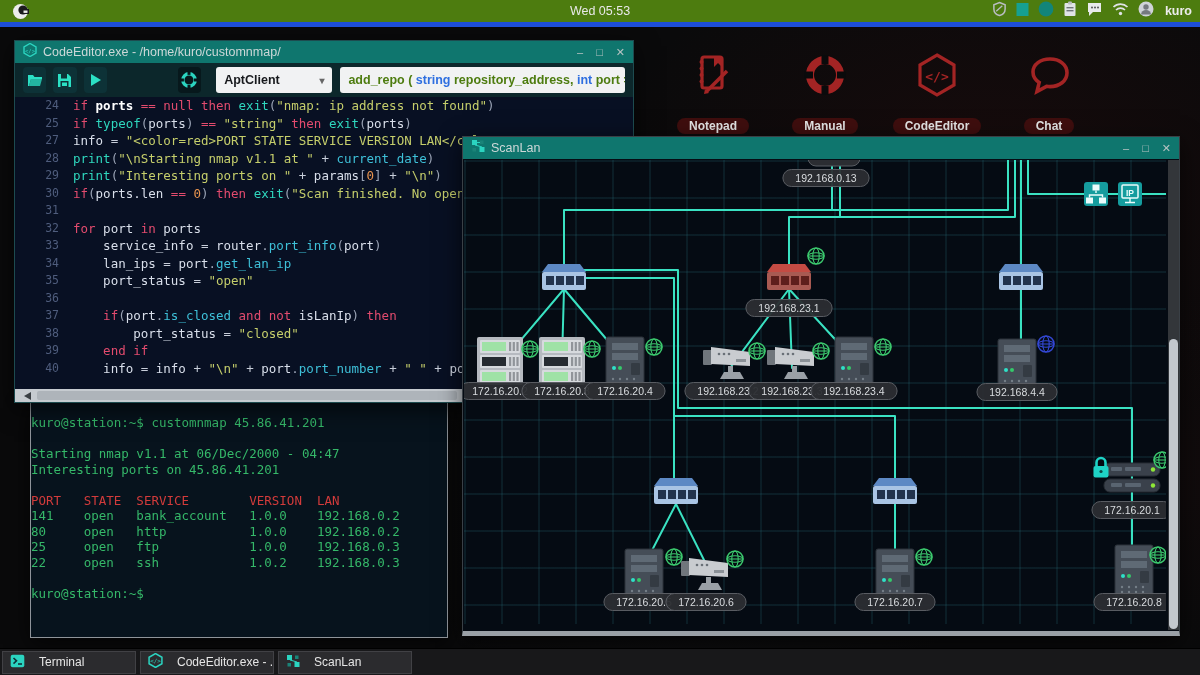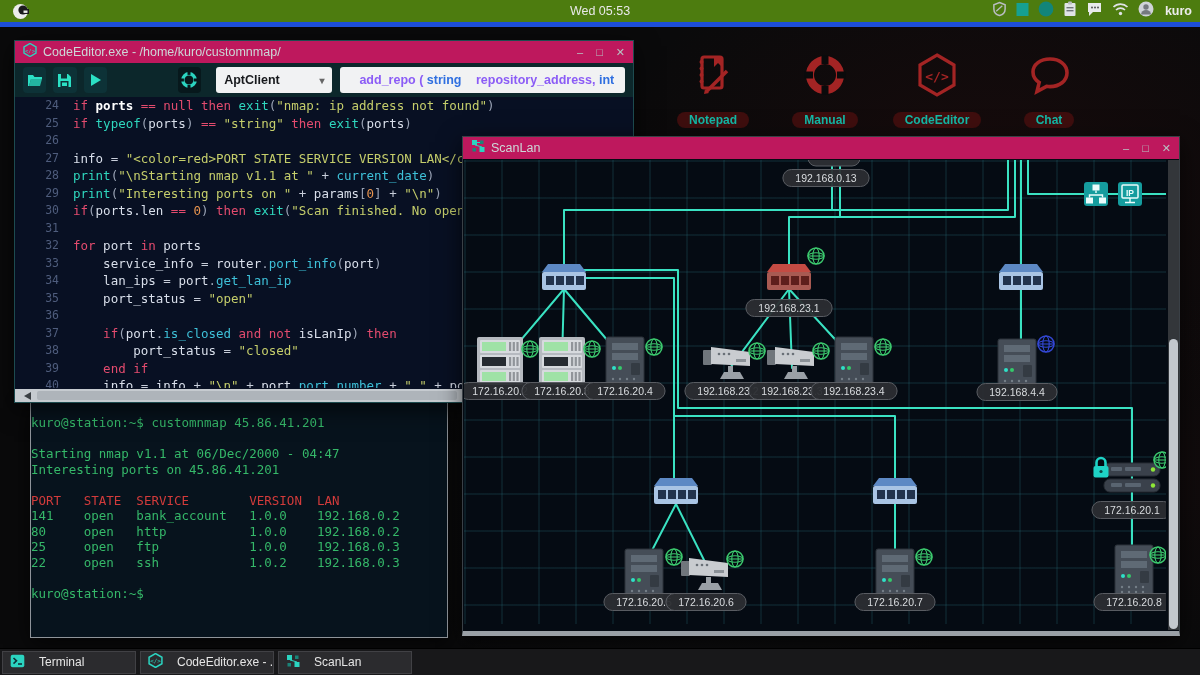--- a/index.html
+++ b/index.html
@@ -13,37 +13,37 @@
       #0a0a0b;
   }
   
   .topbar{position:absolute;left:0;top:0;width:1200px;height:22px;background:#4d7c0f;border-bottom:5px solid #1d4ed8;z-index:20;}
   .topbar .clock{position:absolute;left:0;right:0;top:0;height:22px;line-height:22px;text-align:center;color:#e9e9e9;font-size:12.5px;}
   .topbar .logo{position:absolute;left:12px;top:3px;}
   .tray{position:absolute;right:8px;top:0;height:22px;display:flex;align-items:center;gap:9px;}
   .tray .user{color:#ececec;font-size:12.5px;font-weight:bold;margin-left:2px;}
   
   .dicon{position:absolute;top:52px;width:96px;text-align:center;z-index:1;cursor:pointer;}
-  .dicon .lbl{display:inline-block;margin-top:8px;background:#3f0e0e;border-radius:9px;padding:1px 12px;color:#14b8a6;font-size:12px;font-weight:bold;}
+  .dicon .lbl{display:inline-block;margin-top:14px;background:#3f0e0e;border-radius:9px;padding:1px 12px;color:#e5e5e5;font-size:12px;font-weight:bold;}
   
   .win{position:absolute;box-shadow:0 6px 22px rgba(0,0,0,.65);}
-  .titlebar{height:22px;background:#be185d;display:flex;align-items:center;padding:0 8px;gap:6px;}
+  .titlebar{height:22px;background:#0f766e;display:flex;align-items:center;padding:0 8px;gap:6px;}
   .titlebar .t{color:#cdd8d8;font-size:12.5px;flex:1;white-space:nowrap;overflow:hidden;}
   .winctl{display:flex;gap:13px;color:#b7c3c3;font-size:11px;}
   .winctl span{cursor:pointer;}
   
   #editor{left:14px;top:40px;width:618px;height:361px;background:#081023;border:1px solid #1d4b4f;z-index:2;}
   .toolbar{height:34px;background:#0c272b;display:flex;align-items:center;padding:0 8px;justify-content:center;}
   .tbtn{width:26px;height:26px;background:#0d3237;border-radius:4px;margin-right:7px;display:flex;align-items:center;justify-content:center;cursor:pointer;}
   .emblem{margin-left:64px;background:#07181c;}
   .dd{height:26px;background:#f1f2f3;border-radius:3px;display:flex;align-items:center;padding:0 8px;color:#17191c;font-size:12.5px;font-weight:bold;cursor:pointer;white-space:nowrap;}
   .dd .chev{margin-left:auto;color:#666;font-size:10px;padding-left:8px;}
   #dd-class{width:112px;margin-left:8px;}
   #dd-sig{width:300px;margin-left:8px;overflow:hidden;}
-  .sig-plain{color:#8b5cf6;margin-left:11px;} .sig-type{color:#2f6fe0;}
+  .sig-plain{color:#4d7c0f;} .sig-type{color:#2f6fe0;}
   .codewrap{height:291px;overflow:hidden;font-family:"DejaVu Sans Mono",monospace;font-size:12.5px;line-height:17.5px;}
   .cl{display:flex;white-space:pre;}
   .ln{width:44px;min-width:44px;text-align:right;padding-right:14px;color:#4f5d7d;font-size:11.5px;user-select:none;}
   .ct{white-space:pre;}
   .tok-kw{color:#e34b6e;} .tok-fn{color:#2fd7be;} .tok-mem{color:#3ec0d8;} .tok-str{color:#c5ce6b;}
   .tok-num{color:#e8944f;} .tok-id{color:#d9dfeb;} .tok-idb{color:#ffffff;font-weight:bold;}
   .tok-pl{color:#9aa3b5;} .tok-opw{color:#c7cdd9;}
   .hscroll{position:absolute;left:0;right:0;bottom:0;height:13px;background:#c6cbd0;}
   .hscroll .arrow{position:absolute;left:9px;top:3px;width:0;height:0;border-top:4px solid transparent;border-bottom:4px solid transparent;border-right:7px solid #3a3f44;}
   .hscroll .thumb{position:absolute;left:22px;width:420px;top:2px;bottom:2px;background:#aeb4ba;border-radius:2px;}
@@ -215,21 +215,20 @@
         <span class="chev">▾</span>
       </span>
     <span class="dd" id="dd-sig">
         <span><span class="sig-plain">add_repo ( </span><span class="sig-type">string</span><span class="sig-plain"> repository_address, </span><span class="sig-type">int</span><span class="sig-plain"> port = </span></span>
       </span>
   </div>
   <div class="codewrap">
     <div>
         <div class="cl"><span class="ln">24</span><span class="ct"><span class="tok-kw">if </span><span class="tok-idb">ports </span><span class="tok-kw">== </span><span class="tok-kw">null </span><span class="tok-kw">then </span><span class="tok-fn">exit</span><span class="tok-pl">(</span><span class="tok-str">"nmap: ip address not found"</span><span class="tok-pl">)</span></span></div>
         <div class="cl"><span class="ln">25</span><span class="ct"><span class="tok-kw">if </span><span class="tok-fn">typeof</span><span class="tok-pl">(</span><span class="tok-id">ports</span><span class="tok-pl">) </span><span class="tok-kw">== </span><span class="tok-str">"string" </span><span class="tok-kw">then </span><span class="tok-fn">exit</span><span class="tok-pl">(</span><span class="tok-id">ports</span><span class="tok-pl">)</span></span></div>
-        <div class="cl"><span class="ln">26</span><span class="ct"></span></div>
         <div class="cl"><span class="ln">27</span><span class="ct"><span class="tok-id">info </span><span class="tok-opw">= </span><span class="tok-str">"&lt;color=red&gt;PORT STATE SERVICE VERSION LAN&lt;/color&gt;"</span></span></div>
         <div class="cl"><span class="ln">28</span><span class="ct"><span class="tok-fn">print</span><span class="tok-pl">(</span><span class="tok-str">"\nStarting nmap v1.1 at " </span><span class="tok-opw">+ </span><span class="tok-mem">current_date</span><span class="tok-pl">)</span></span></div>
         <div class="cl"><span class="ln">29</span><span class="ct"><span class="tok-fn">print</span><span class="tok-pl">(</span><span class="tok-str">"Interesting ports on " </span><span class="tok-opw">+ </span><span class="tok-id">params</span><span class="tok-pl">[</span><span class="tok-num">0</span><span class="tok-pl">] </span><span class="tok-opw">+ </span><span class="tok-str">"\n"</span><span class="tok-pl">)</span></span></div>
         <div class="cl"><span class="ln">30</span><span class="ct"><span class="tok-kw">if</span><span class="tok-pl">(</span><span class="tok-id">ports.len </span><span class="tok-kw">== </span><span class="tok-num">0</span><span class="tok-pl">) </span><span class="tok-kw">then </span><span class="tok-fn">exit</span><span class="tok-pl">(</span><span class="tok-str">"Scan finished. No open ports.</span></span></div>
         <div class="cl"><span class="ln">31</span><span class="ct"></span></div>
         <div class="cl"><span class="ln">32</span><span class="ct"><span class="tok-kw">for </span><span class="tok-id">port </span><span class="tok-kw">in </span><span class="tok-id">ports</span></span></div>
         <div class="cl"><span class="ln">33</span><span class="ct"><span class="tok-id">    service_info </span><span class="tok-opw">= </span><span class="tok-id">router</span><span class="tok-pl">.</span><span class="tok-mem">port_info</span><span class="tok-pl">(</span><span class="tok-id">port</span><span class="tok-pl">)</span></span></div>
         <div class="cl"><span class="ln">34</span><span class="ct"><span class="tok-id">    lan_ips </span><span class="tok-opw">= </span><span class="tok-id">port</span><span class="tok-pl">.</span><span class="tok-mem">get_lan_ip</span></span></div>
         <div class="cl"><span class="ln">35</span><span class="ct"><span class="tok-id">    port_status </span><span class="tok-opw">= </span><span class="tok-str">"open"</span></span></div>
         <div class="cl"><span class="ln">36</span><span class="ct"></span></div>

